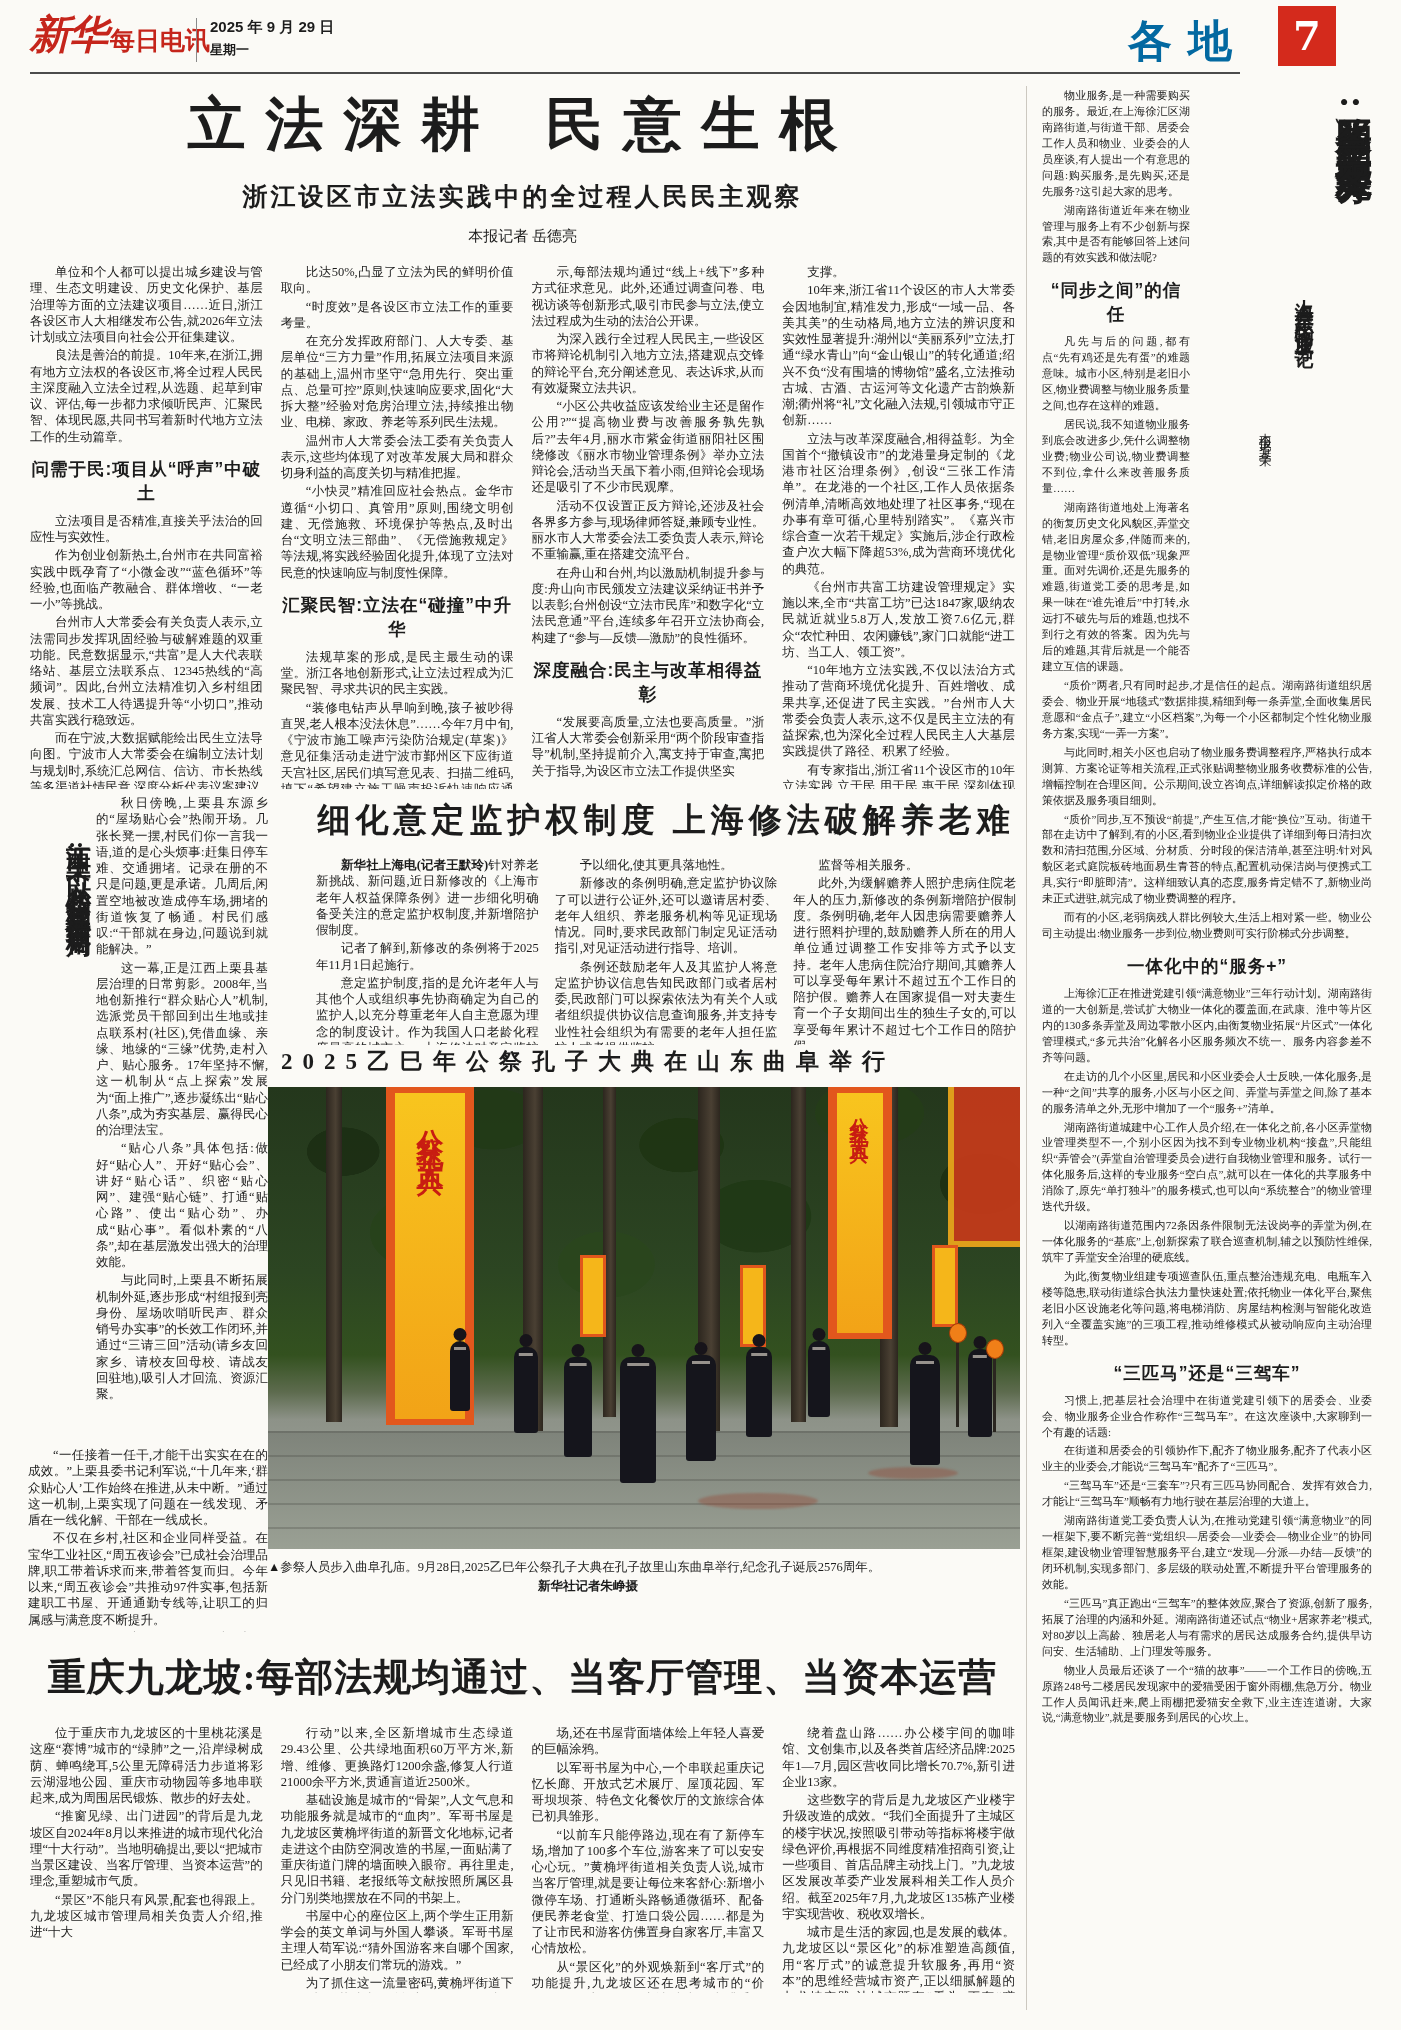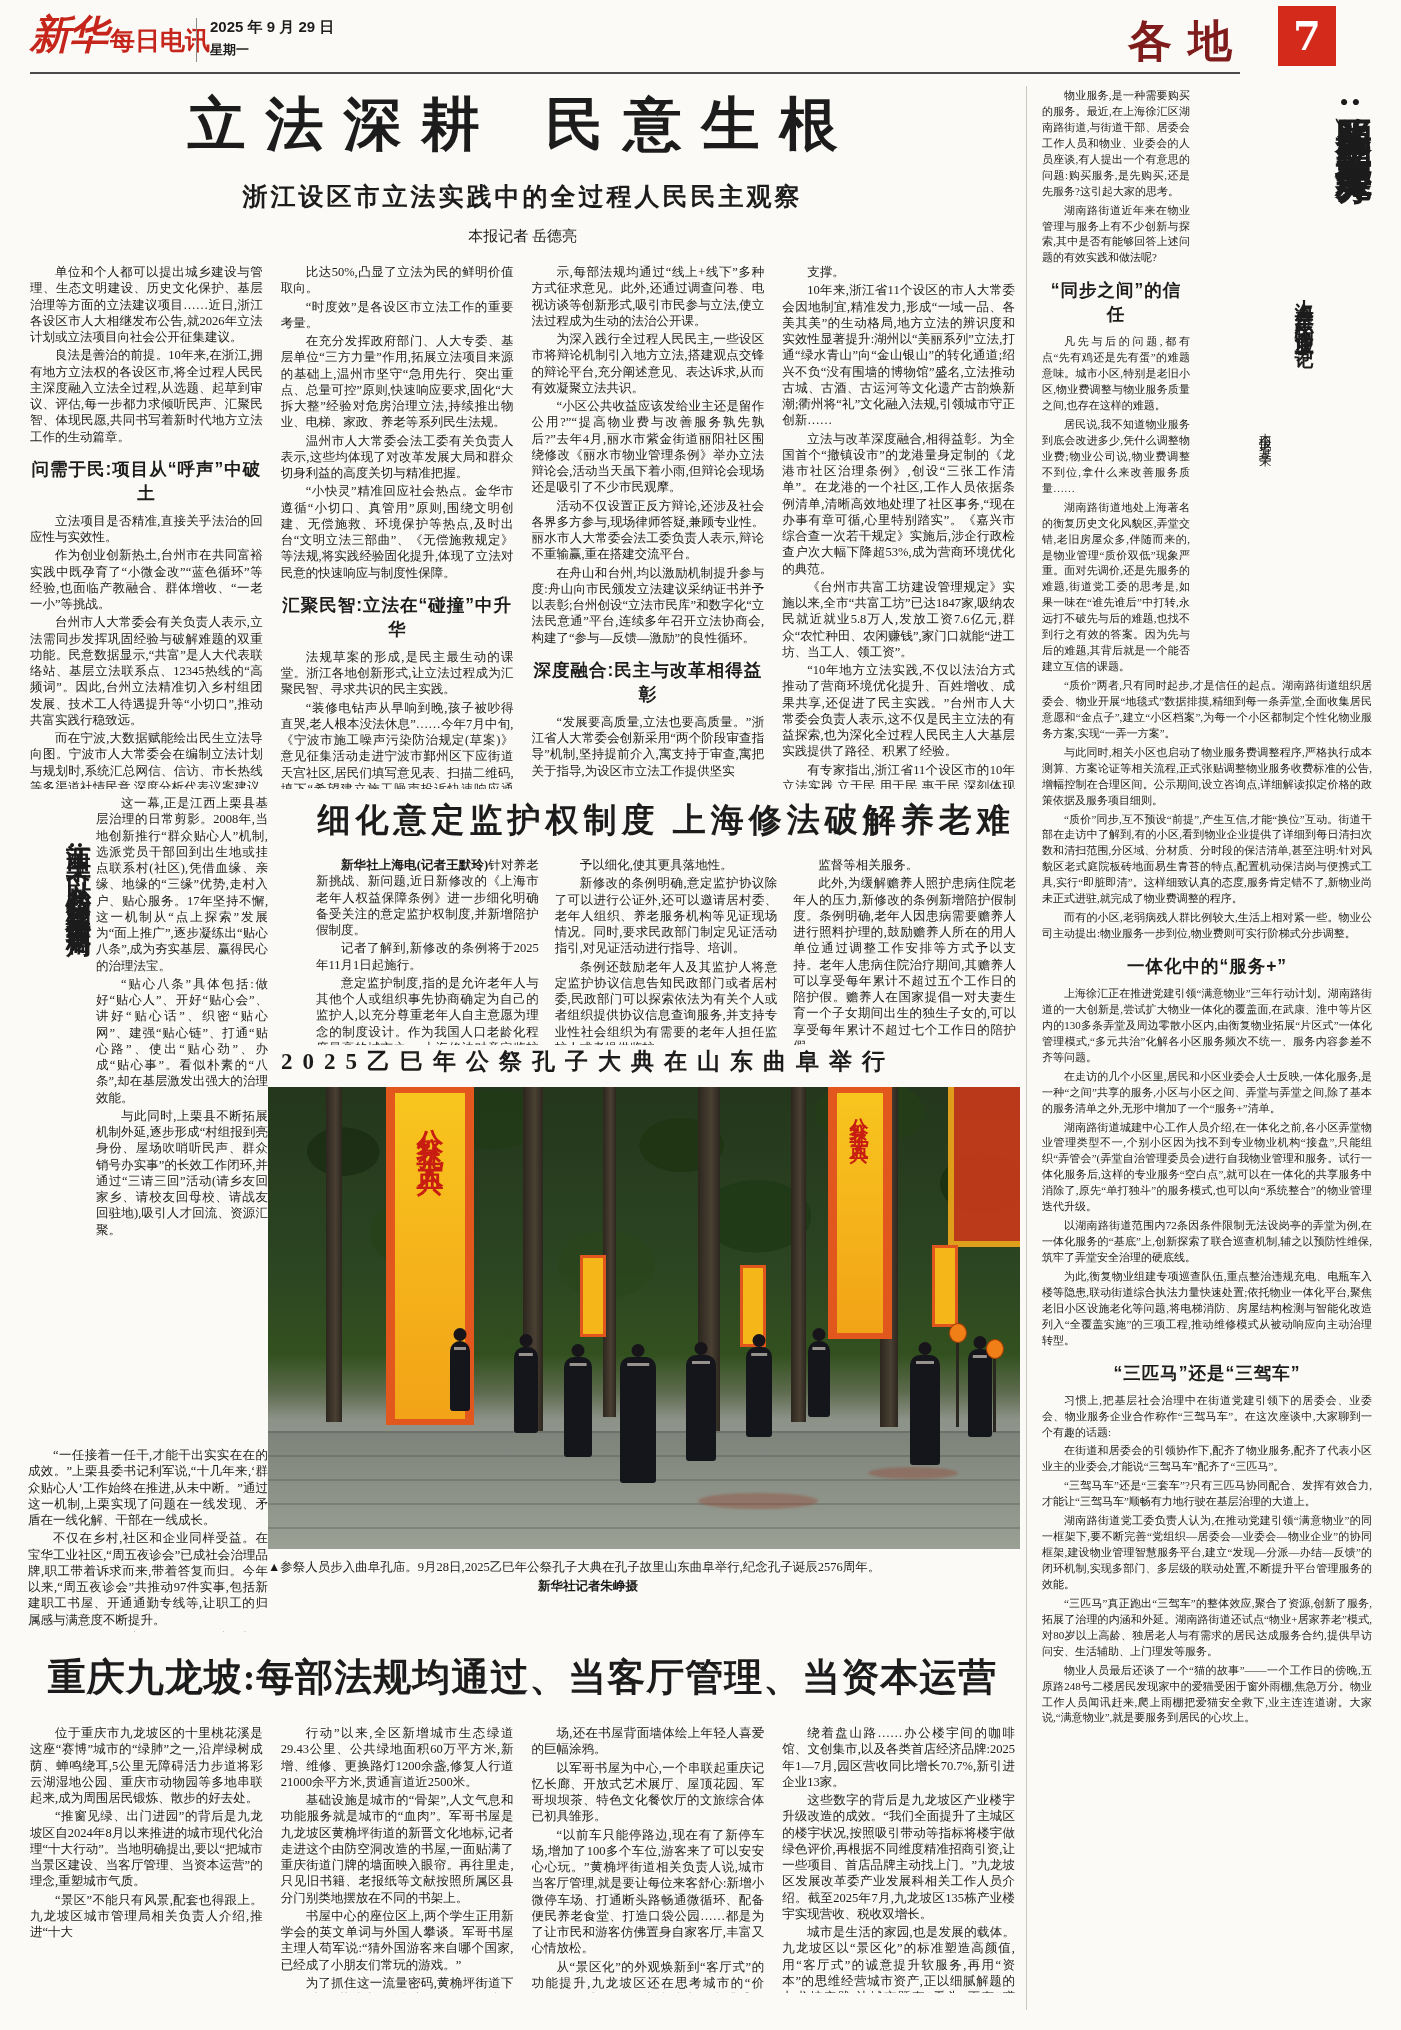--- a/index.html
+++ b/index.html
@@ -7,21 +7,21 @@
         font-family:"Liberation Serif","DejaVu Serif",serif;color:#1c1c1c;overflow:hidden;}
   
   #masthead{position:absolute;left:30px;top:14px;display:flex;align-items:flex-end;}
   .mh-script{font-size:40px;font-weight:900;font-style:italic;color:#c5251b;line-height:1;
              font-family:"DejaVu Serif",serif;letter-spacing:-2px;}
   .mh-rest{font-size:25px;font-weight:900;color:#c5251b;line-height:1.1;margin-left:4px;}
   #hdr-divider{position:absolute;left:196px;top:18px;height:44px;border-left:1px solid #8a8a8a;}
   #dateblock{position:absolute;left:210px;top:18px;font-family:"Liberation Sans",sans-serif;}
   .date1{font-size:15px;font-weight:700;}
   .date2{font-size:13px;font-weight:700;margin-top:4px;}
-  #section-name{position:absolute;left:1128px;top:12px;font-size:44px;font-weight:900;color:#7f1d1d;
+  #section-name{position:absolute;left:1128px;top:12px;font-size:44px;font-weight:900;color:#0369a1;
                 letter-spacing:16px;white-space:nowrap;}
   #page-num{position:absolute;left:1278px;top:6px;width:58px;height:60px;background:#d42a1c;color:#fff;
             font-size:40px;font-weight:900;text-align:center;line-height:60px;font-family:"DejaVu Serif",serif;}
   #hdr-rule{position:absolute;left:30px;top:72px;width:1210px;border-top:2px solid #4b4b4b;}
   
   .para{font-size:12.5px;line-height:1.3;text-align:justify;text-indent:2em;margin:0 0 2px 0;}
   .para b{font-weight:700;}
   .colsub{text-align:center;font-weight:700;font-size:17.5px;margin:12px 0 8px;
           font-family:"Liberation Sans",sans-serif;letter-spacing:1px;}
   
@@ -156,20 +156,21 @@
           <p class="para">“10年地方立法实践,不仅以法治方式推动了营商环境优化提升、百姓增收、成果共享,还促进了民主实践。”台州市人大常委会负责人表示,这不仅是民主立法的有益探索,也为深化全过程人民民主人大基层实践提供了路径、积累了经验。</p>
           <p class="para">有专家指出,浙江省11个设区市的10年立法实践,立于民,用于民,惠于民,深刻体现了全过程人民民主的蓬勃生机与治理效能。</p>
         </div>
     </div>
   </div>
 
   <div id="left-article">
     <div class="la-top">
       <div class="la-title">江西上栗:以『贴心八条』构建基层治理新格局</div>
       <div class="la-col">
+          <p class="para">秋日傍晚,上栗县东源乡的“屋场贴心会”热闹开场。几张长凳一摆,村民们你一言我一语,道的是心头烦事:赶集日停车难、交通拥堵。记录在册的不只是问题,更是承诺。几周后,闲置空地被改造成停车场,拥堵的街道恢复了畅通。村民们感叹:“干部就在身边,问题说到就能解决。”</p>
           <p class="para">这一幕,正是江西上栗县基层治理的日常剪影。2008年,当地创新推行“群众贴心人”机制,选派党员干部回到出生地或挂点联系村(社区),凭借血缘、亲缘、地缘的“三缘”优势,走村入户、贴心服务。17年坚持不懈,这一机制从“点上探索”发展为“面上推广”,逐步凝练出“贴心八条”,成为夯实基层、赢得民心的治理法宝。</p>
           <p class="para">“贴心八条”具体包括:做好“贴心人”、开好“贴心会”、讲好“贴心话”、织密“贴心网”、建强“贴心链”、打通“贴心路”、使出“贴心劲”、办成“贴心事”。看似朴素的“八条”,却在基层激发出强大的治理效能。</p>
           <p class="para">与此同时,上栗县不断拓展机制外延,逐步形成“村组报到亮身份、屋场吹哨听民声、群众销号办实事”的长效工作闭环,并通过“三请三回”活动(请乡友回家乡、请校友回母校、请战友回驻地),吸引人才回流、资源汇聚。</p>
         </div>
     </div>
     <div class="la-bottom">
         <p class="para">“一任接着一任干,才能干出实实在在的成效。”上栗县委书记利军说,“十几年来,‘群众贴心人’工作始终在推进,从未中断。”通过这一机制,上栗实现了问题在一线发现、矛盾在一线化解、干部在一线成长。</p>
         <p class="para">不仅在乡村,社区和企业同样受益。在宝华工业社区,“周五夜诊会”已成社会治理品牌,职工带着诉求而来,带着答复而归。今年以来,“周五夜诊会”共推动97件实事,包括新建职工书屋、开通通勤专线等,让职工的归属感与满意度不断提升。</p>
         <p class="para">如今,“群众贴心人”的队伍已从最初的1200余人扩展到上万人,涵盖“包村长”、基层党员、志愿者、片警、企业代表等多元力量,成为群众身边“不走的工作队”。田间地头、街头巷尾、生产一线,“贴心人”的身影随处可见。</p>
       </div>

